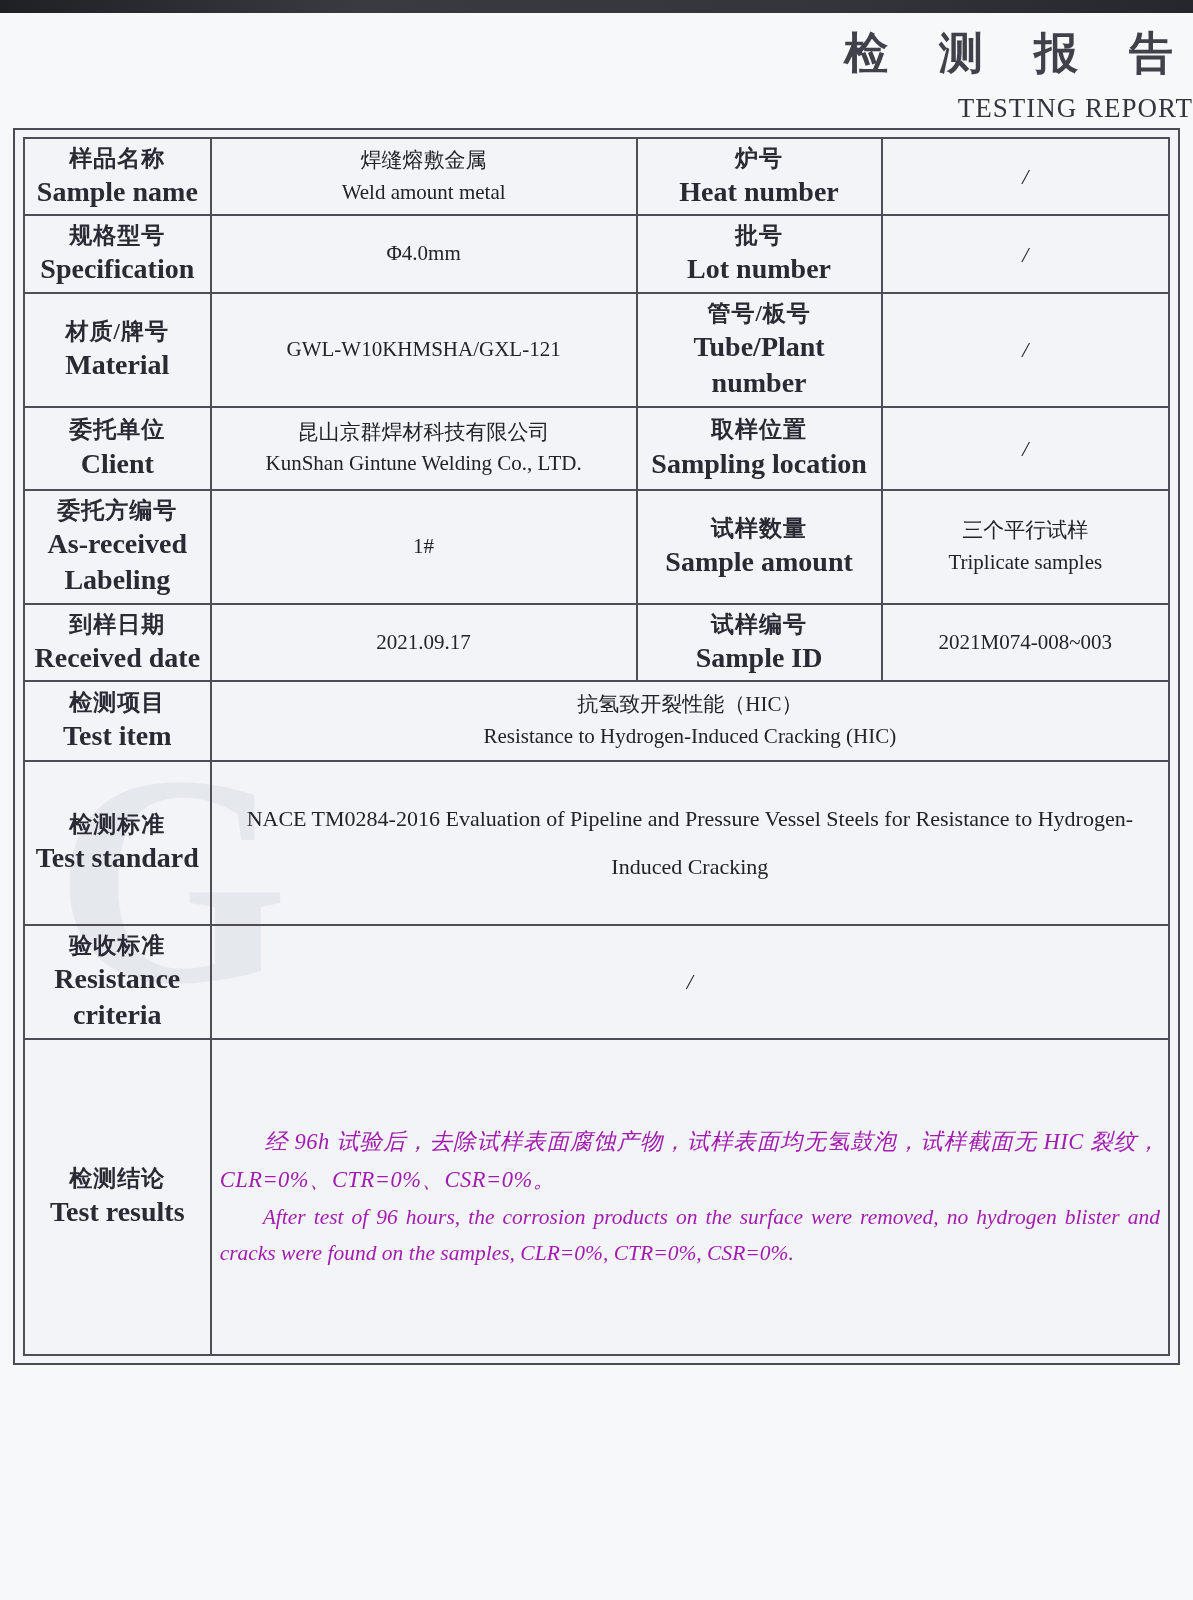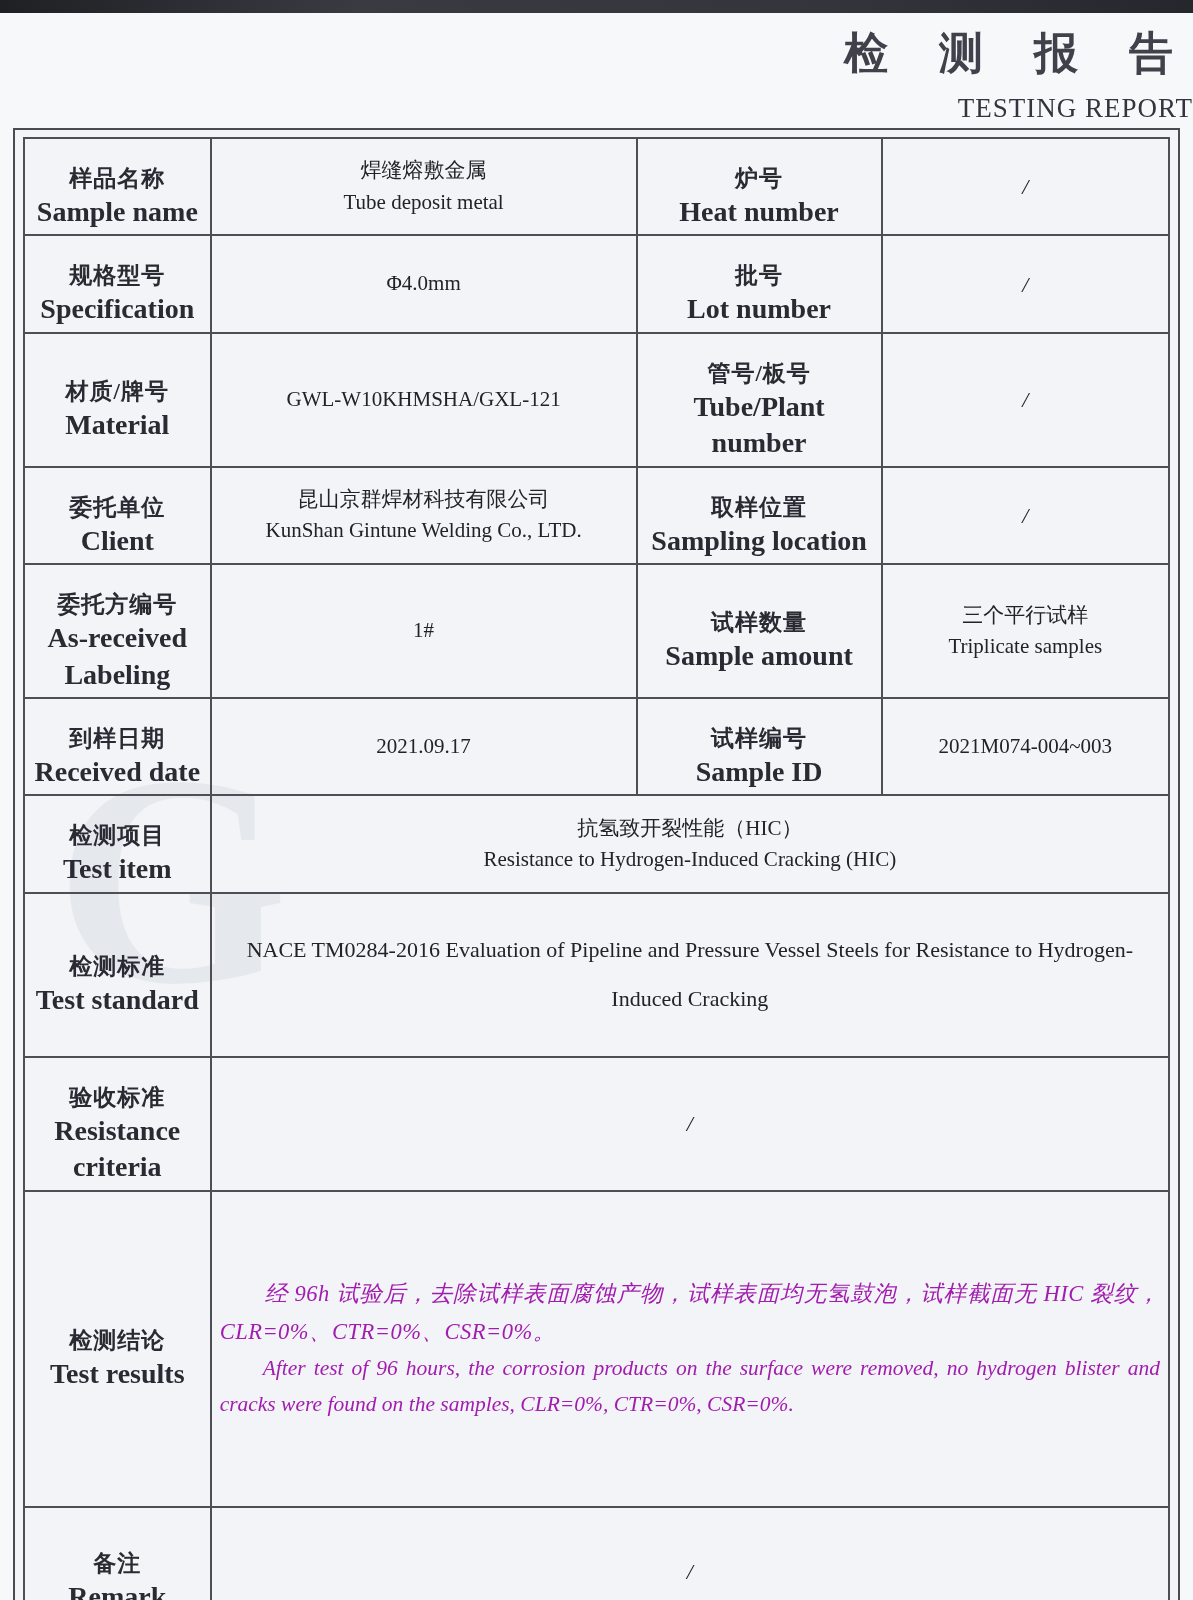--- a/index.html
+++ b/index.html
@@ -41,21 +41,21 @@
     background:transparent;position:relative;
   }
   table.report-table td{
     border:2px solid #4d4e56;
     padding:4px 8px;
     vertical-align:middle;
     text-align:center;
     box-sizing:border-box;
   }
   .col1{width:16.3%;} .col2{width:37.2%;} .col3{width:21.4%;} .col4{width:25.1%;}
-  .zh{font-size:23px;font-weight:bold;letter-spacing:1px;color:#2a2a33;line-height:1.35;margin-top:20px;}
+  .zh{font-size:23px;font-weight:bold;letter-spacing:1px;color:#2a2a33;line-height:1.35;}
   .en{font-size:28px;font-weight:bold;color:#2a2a33;line-height:1.3;white-space:pre-line;}
   .v{font-size:21px;color:#222229;line-height:1.5;}
   .slash{font-style:italic;font-size:22px;}
   .r1 td{height:70px}.r2 td{height:77px}.r3 td{height:80px}.r4 td{height:83px}
   .r5 td{height:87px}.r6 td{height:72px}.r7 td{height:86px}.r8 td{height:80px}
   .r9 td{height:164px}.r10 td{height:114px}.r11 td{height:316px}.r12 td{height:130px}
   .std-value{
     text-align:left;padding:0 16px;
   }
   .std-value .v{line-height:2.2;font-size:22px;}
@@ -89,21 +89,21 @@
     </colgroup>
     <tbody>
 
       <tr class="r1">
         <td>
           <div class="zh">样品名称</div>
           <div class="en">Sample name</div>
         </td>
         <td>
           <div class="v">焊缝熔敷金属</div>
-          <div class="v">Tube deposit metal</div>
+          <div class="v">Weld amount metal</div>
         </td>
         <td>
           <div class="zh">炉号</div>
           <div class="en">Heat number</div>
         </td>
         <td>
           <div class="v slash">/</div>
         </td>
       </tr>
 
@@ -184,21 +184,21 @@
           <div class="en">Received date</div>
         </td>
         <td>
           <div class="v">2021.09.17</div>
         </td>
         <td>
           <div class="zh">试样编号</div>
           <div class="en">Sample ID</div>
         </td>
         <td>
-          <div class="v">2021M074-004~003</div>
+          <div class="v">2021M074-008~003</div>
         </td>
       </tr>
 
 
       <tr class="r8">
         <td>
           <div class="zh">检测项目</div>
           <div class="en">Test item</div>
         </td>
         <td colspan="3">
@@ -232,25 +232,16 @@
         <td>
           <div class="zh">检测结论</div>
           <div class="en">Test results</div>
         </td>
         <td colspan="3" class="results-cell">
           <p class="para zh-para">经 96h 试验后，去除试样表面腐蚀产物，试样表面均无氢鼓泡，试样截面无 HIC 裂纹，CLR=0%、CTR=0%、CSR=0%。</p>
           <p class="para">After test of 96 hours, the corrosion products on the surface were removed, no hydrogen blister and cracks were found on the samples, CLR=0%, CTR=0%, CSR=0%.</p>
         </td>
       </tr>
 
-      <tr class="r12">
-        <td>
-          <div class="zh">备注</div>
-          <div class="en">Remark</div>
-        </td>
-        <td colspan="3">
-          <div class="v slash">/</div>
-        </td>
-      </tr>
 
     </tbody>
   </table>
 </div>
 
 </body></html>

